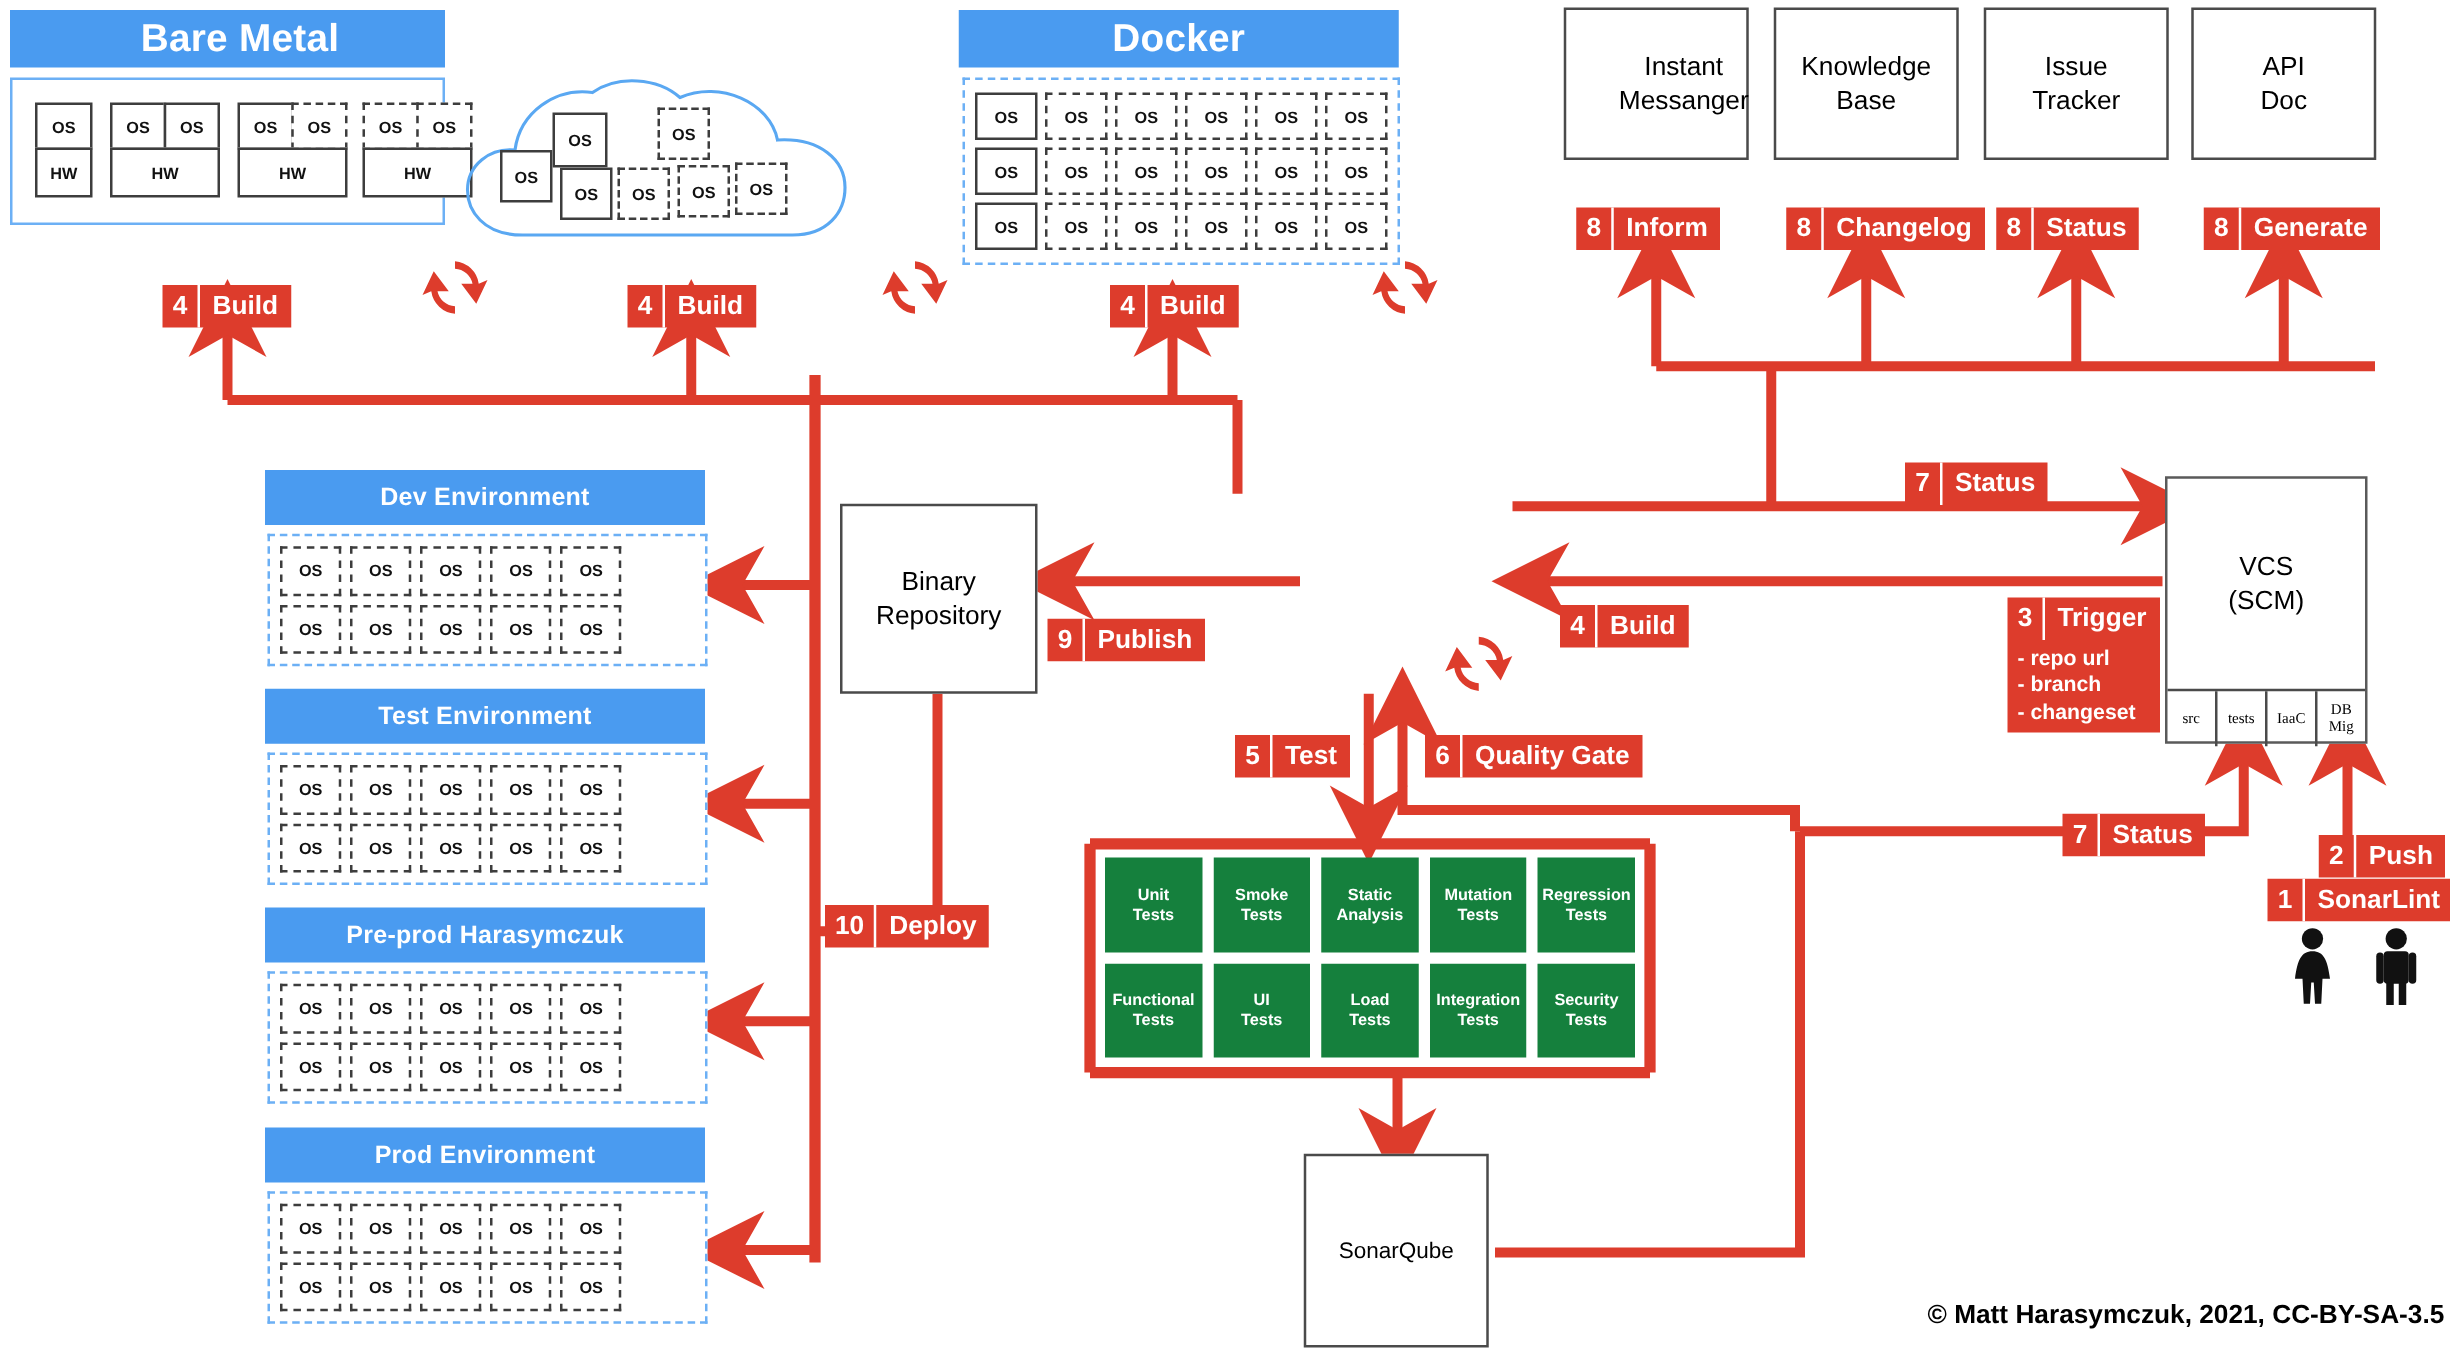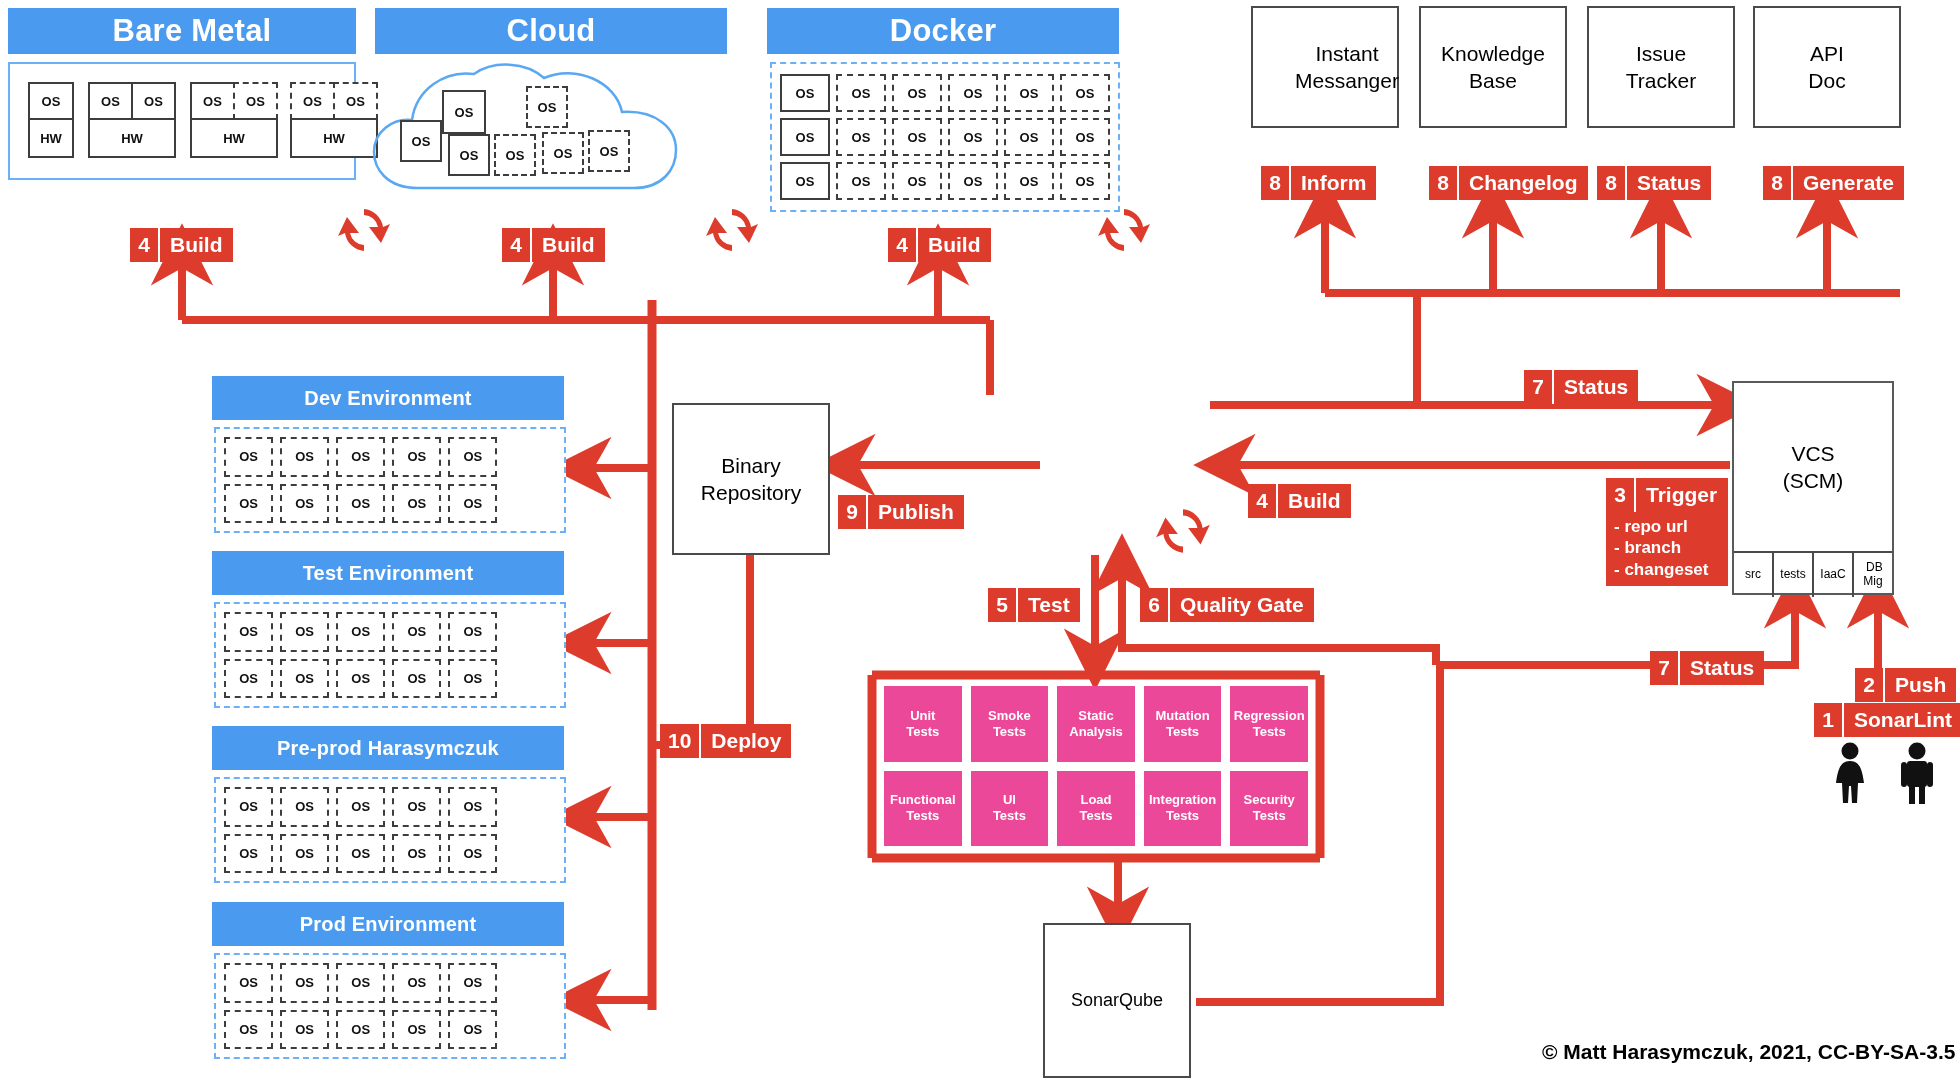--- a/index.html
+++ b/index.html
@@ -61,31 +61,32 @@
   
   .rectnode {
     border: 2px solid #4a4a4a; background: #fff;
     display: flex; align-items: center; justify-content: center;
     text-align: center; color: #000; font-size: 21px; line-height: 1.3;
   }
   .rectnode.small-t { font-size: 18px; }
 
   
   .testtile {
-    background: #ec4899; color: #fff; font-weight: bold;
+    background: #15803d; color: #fff; font-weight: bold;
     font-size: 13px; line-height: 1.25; text-align: center;
     display: flex; align-items: center; justify-content: center;
   }
 
   
   .vcs-strip { display: flex; border-top: 2px solid #4a4a4a; height: 46px; }
   .vcs-strip > div {
     flex: 1; display: flex; align-items: center; justify-content: center;
-    font-size: 12px; line-height: 1.15; text-align: right; color: #000;
+    font-size: 12px; line-height: 1.15; text-align: center; color: #000;
     border-right: 2px solid #4a4a4a;
+    font-family: Liberation Serif, serif;
   }
   .vcs-strip > div:last-child { border-right: none; }
 
   .copyright {
     font-size: 21px; font-weight: bold; color: #000; white-space: nowrap;
   }
 
   svg.overlay { position: absolute; left: 0; top: 0; pointer-events: none; }
   .people svg { display: block; }
 </style>
@@ -191,21 +192,20 @@
       <div class="abs osbox dash-b" style="left:280px; top:18px; width:45px; height:38px;">OS</div>
       <div class="abs osbox dash-b" style="left:323px; top:18px; width:45px; height:38px;">OS</div>
       <div class="abs hwbox solid-b" style="left:280px; top:54px; width:88px; height:40px;">HW</div>
     </div>
   </div>
   <div class="abs steplbl" style="left:130px; top:228px;">
     <span class="num">4</span>
     <span class="txt">Build</span>
   </div>
 
-  <div class="abs sec-header big" style="left:375px; top:8px; width:352px; height:46px;">Cloud</div>
   <div class="abs" style="left:366px; top:56px; width:366px; height:140px;">
     <svg width="366" height="140" viewBox="0 0 366 140" style="position:absolute; left:0; top:0;">
       <path d="M52,132 C20,132 8,112 8,96 C8,76 26,62 46,64 C50,34 78,14 108,18 C128,4 160,6 178,22 C210,8 250,26 256,56 C290,54 310,72 310,94 C310,114 296,132 268,132 Z" fill="none" stroke="#5aa8f2" stroke-width="2.5"></path>
     </svg>
     <div class="abs osbox solid-b" style="left:34px; top:64px; width:42px; height:42px;">OS</div>
     <div class="abs osbox solid-b" style="left:76px; top:34px; width:44px; height:44px;">OS</div>
     <div class="abs osbox solid-b" style="left:82px; top:78px; width:42px; height:42px;">OS</div>
     <div class="abs osbox dash-b" style="left:128px; top:78px; width:42px; height:42px;">OS</div>
     <div class="abs osbox dash-b" style="left:176px; top:76px; width:42px; height:42px;">OS</div>
     <div class="abs osbox dash-b" style="left:222px; top:74px; width:42px; height:42px;">OS</div>

